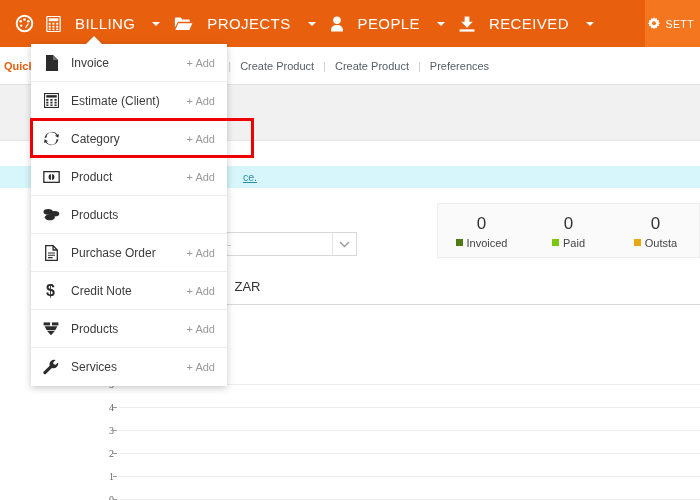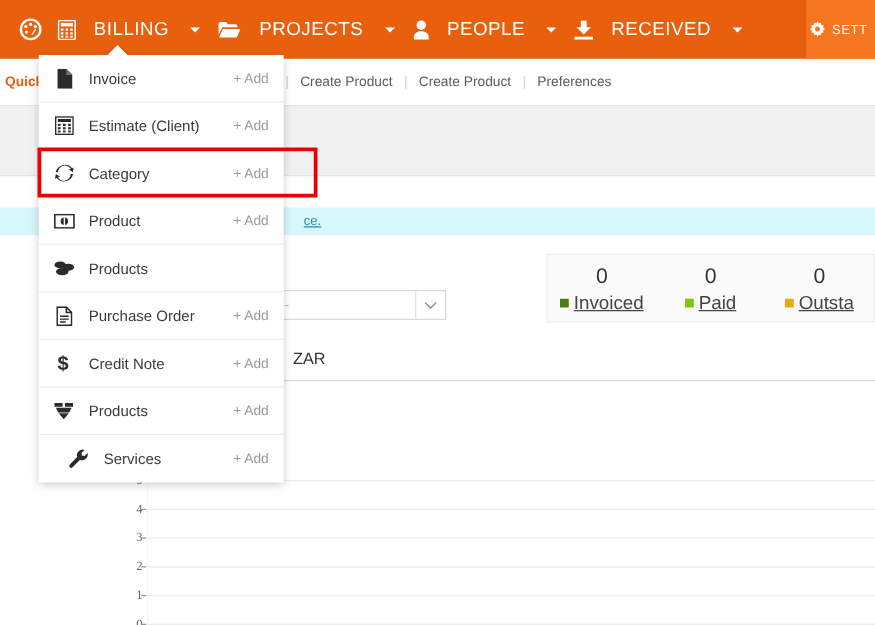--- a/index.html
+++ b/index.html
@@ -73,21 +73,21 @@
   }
 
   
   .stats {
     position: absolute; left: 437px; top: 62px; width: 263px; height: 55px;
     background: #fafafa; border: 1px solid #eeeeee;
     display: flex; align-items: center;
   }
   .stat { flex: 1; text-align: center; }
   .stat-value { font-size: 17px; color: #333333; line-height: 21px; }
-  .stat-label { font-size: 15px; color: #444444; margin-top: 3px; display: flex; align-items: center; justify-content: center; gap: 4px; text-decoration: underline; }
+  .stat-label { font-size: 11px; color: #444444; margin-top: 3px; display: flex; align-items: center; justify-content: center; gap: 4px; }
   .swatch { width: 7px; height: 7px; display: inline-block; }
 
   
   .select-wrap {
     position: absolute; left: 205px; top: 91px; width: 152px; height: 24px;
     border: 1px solid #d8d8d8; background: #ffffff;
     display: flex; align-items: center;
   }
   .select-text { font-size: 10.5px; color: #b4b4b4; padding-left: 6px; white-space: nowrap; overflow: hidden; }
   .select-arrow {
@@ -138,21 +138,21 @@
     border-bottom: 9px solid #ffffff;
     z-index: 11;
     filter: drop-shadow(0 -1px 1px rgba(0,0,0,.08));
   }
   .menu-item {
     position: relative; height: 38px;
     display: flex; align-items: center;
     border-bottom: 1px solid #ededed;
     cursor: pointer;
   }
-  .menu-item:last-child { border-bottom: none; padding-left: 12px; }
+  .menu-item:last-child { border-bottom: none; }
   .menu-ico {
     width: 40px; display: flex; align-items: center; justify-content: center;
     color: #2b2b2b;
   }
   .menu-ico svg { display: block; }
   .menu-label { font-size: 12px; color: #3b3b3b; }
   .menu-add {
     margin-left: auto; margin-right: 12px;
     font-size: 11px; color: #9a9a9a; white-space: nowrap;
   }

